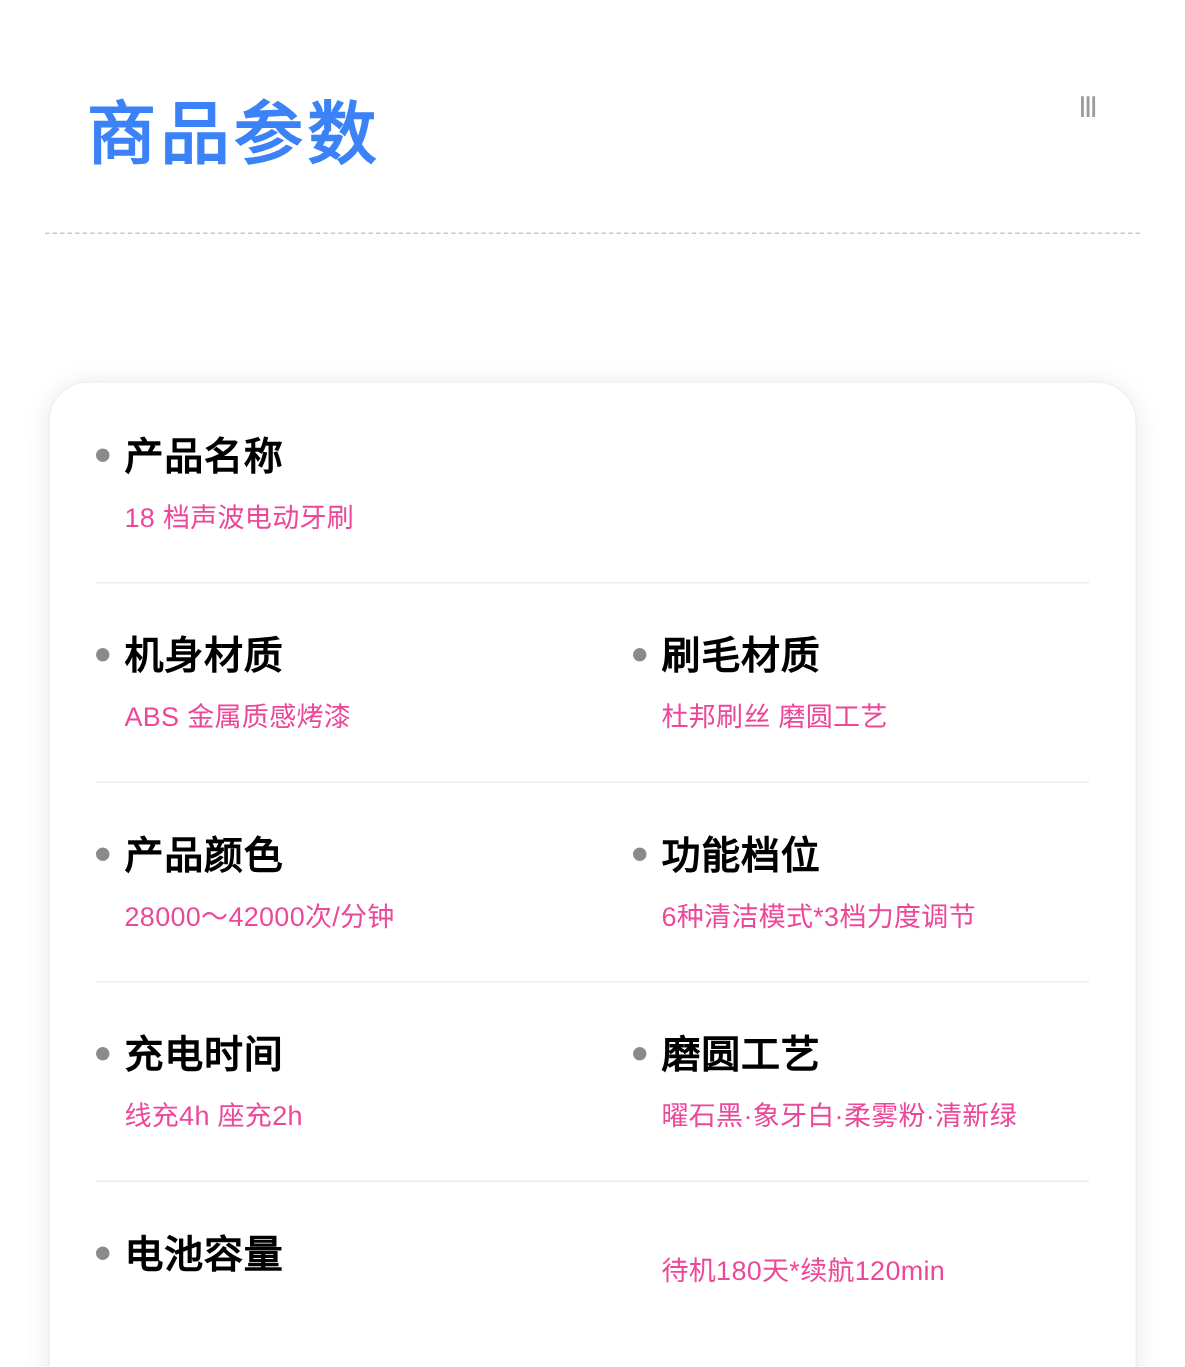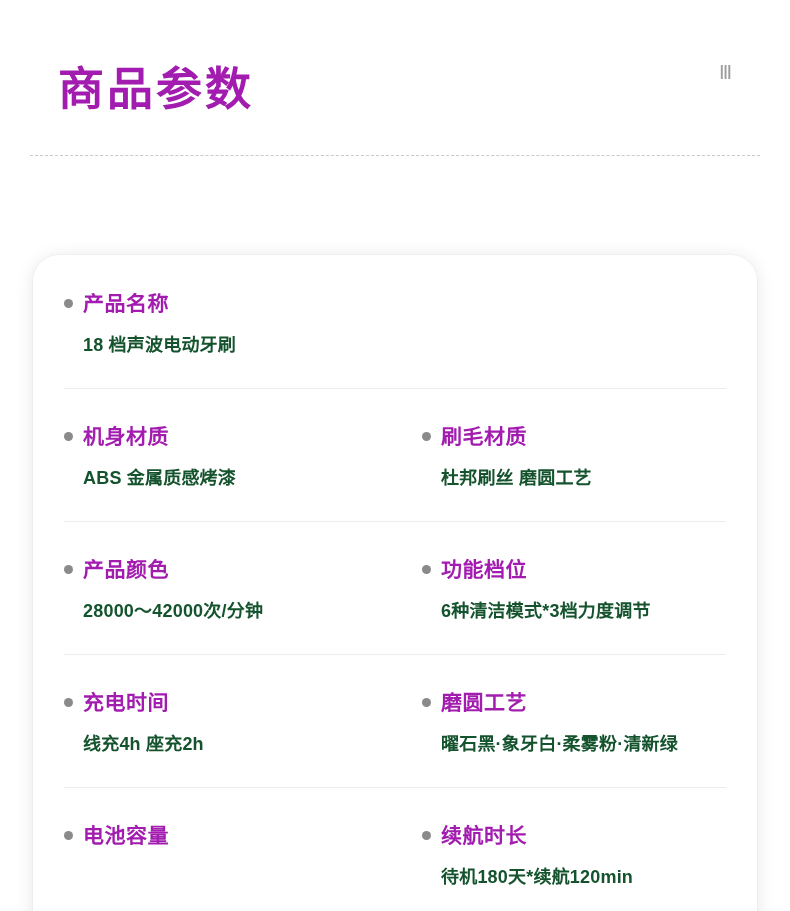--- a/index.html
+++ b/index.html
@@ -31,21 +31,21 @@
     height: 170px;
   }
   .page-title {
     position: absolute;
     left: 58px;
     top: 58px;
     font-size: 46px;
     line-height: 62px;
     font-weight: 700;
     letter-spacing: 3px;
-    color: #a21caf;
+    color: #3b82f6;
     white-space: nowrap;
   }
   .corner-mark {
     position: absolute;
     right: 58px;
     top: 62px;
     font-size: 19px;
     line-height: 22px;
     color: #9c9c9c;
     letter-spacing: 0px;
@@ -99,44 +99,44 @@
     box-sizing: border-box;
     padding: 34px 10px 30px 0;
   }
   .spec-cell.right {
     padding-left: 27px;
   }
 
   .cell-label {
     display: flex;
     align-items: center;
-    font-size: 21px;
+    font-size: 26px;
     line-height: 30px;
     font-weight: 700;
-    color: #a21caf;
+    color: #000000;
     letter-spacing: 0.5px;
     white-space: nowrap;
   }
   .bullet {
     width: 9px;
     height: 9px;
     border-radius: 50%;
     background: #8a8a8a;
     margin-right: 10px;
     flex: 0 0 auto;
     position: relative;
     top: -1px;
   }
   .cell-value {
     margin-top: 13px;
     padding-left: 19px;
     font-size: 18px;
     line-height: 26px;
-    color: #14532d;
-    font-weight: 700;
+    color: #ec4899;
+    font-weight: 400;
     letter-spacing: 0.2px;
     white-space: nowrap;
   }
 </style>
 </head>
 <body>
 
 <div class="page">
 
   <div class="header">
@@ -210,24 +210,20 @@
       </div>
 
       <div class="spec-row">
         <div class="spec-cell left">
           <div class="cell-label">
             <span class="bullet"></span>
             <span>电池容量</span>
           </div>
         </div>
         <div class="spec-cell right">
-          <div class="cell-label">
-            <span class="bullet"></span>
-            <span>续航时长</span>
-          </div>
           <div class="cell-value">待机180天*续航120min</div>
         </div>
       </div>
 
     </div>
   </div>
 
 </div>
 
 </body></html>

